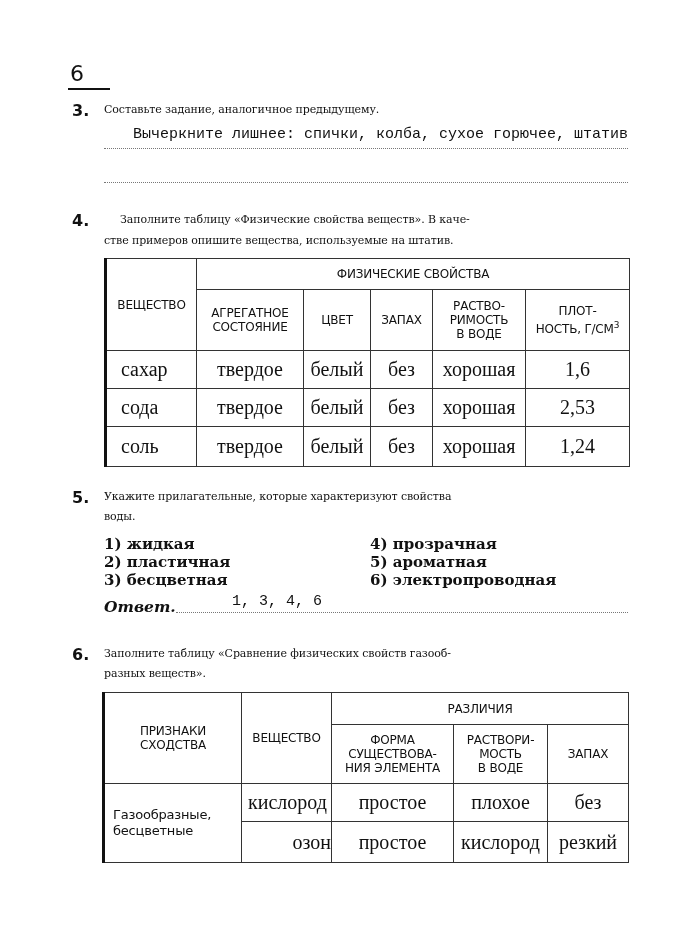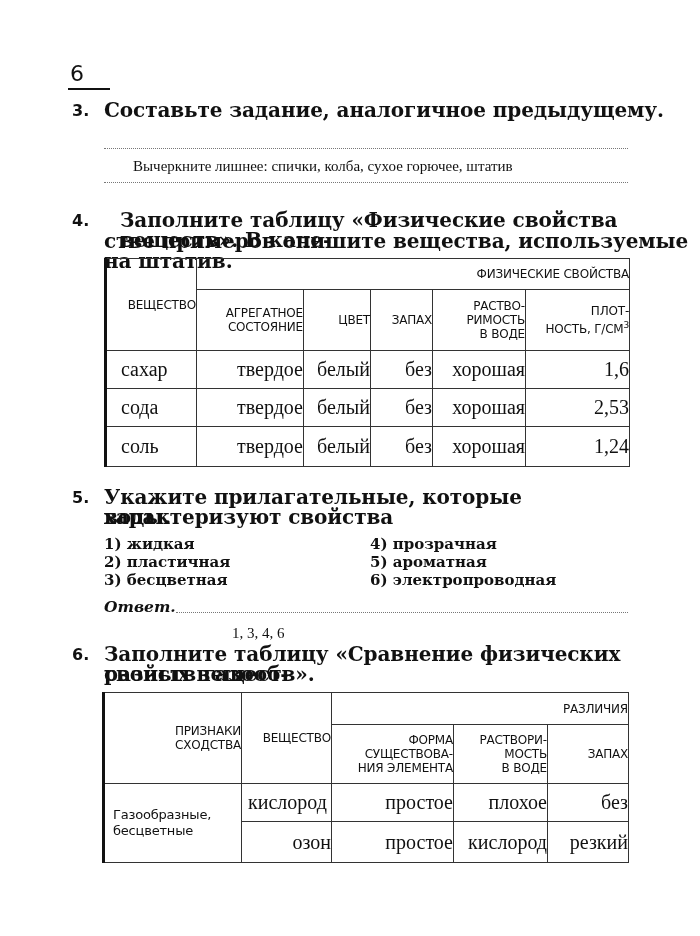--- a/index.html
+++ b/index.html
@@ -2,25 +2,25 @@
 <html><head>
 <meta charset="utf-8">
 <style>
   html, body { margin:0; padding:0; background:#fff; }
   body { width:700px; height:936px; position:relative; overflow:hidden; color:#111;
          font-family:"Liberation Serif", serif; }
   .abs { position:absolute; }
   .pagenum { left:70px; top:62px; font-family:"DejaVu Sans", sans-serif; font-size:22px; line-height:24px; }
   .pagerule { left:68px; top:88px; width:42px; height:2px; background:#111; }
   .qnum { font-family:"DejaVu Sans", sans-serif; font-weight:bold; font-size:16px; }
-  .qtext { font-family:"DejaVu Serif", serif; font-weight:bold; font-size:20px; line-height:20px; letter-spacing:-0.1px; }
-  .hand { font-family:Liberation Serif, serif; font-size:15.5px;margin-top:32px; }
+  .qtext { font-family:"DejaVu Serif", serif; font-weight:normal; font-size:11px; line-height:20px; letter-spacing:-0.1px; }
+  .hand { font-family:Liberation Mono, monospace; font-size:15.5px; }
   .dots { height:0; border-bottom:1px dotted #777; }
   table.grid { position:absolute; border-collapse:collapse; table-layout:fixed; }
-  table.grid td { border:1.5px solid #333; padding:0; text-align:right; vertical-align:middle; }
+  table.grid td { border:1.5px solid #333; padding:0; text-align:center; vertical-align:middle; }
   .hd { font-family:"DejaVu Sans", sans-serif; font-size:12px; line-height:14px; text-transform:uppercase; letter-spacing:-0.2px; }
   .cell { font-family:"Liberation Serif", serif; font-size:20px; }
   .cell-left { text-align:left !important; padding-left:14px !important; }
   .opt { font-family:"DejaVu Serif", serif; font-weight:bold; font-size:15px; line-height:18px; }
   .answer-label { font-family:"DejaVu Serif", serif; font-weight:bold; font-style:italic; font-size:15.5px; }
   sup { font-size:9px; }
 </style>
 </head>
 <body>
 

